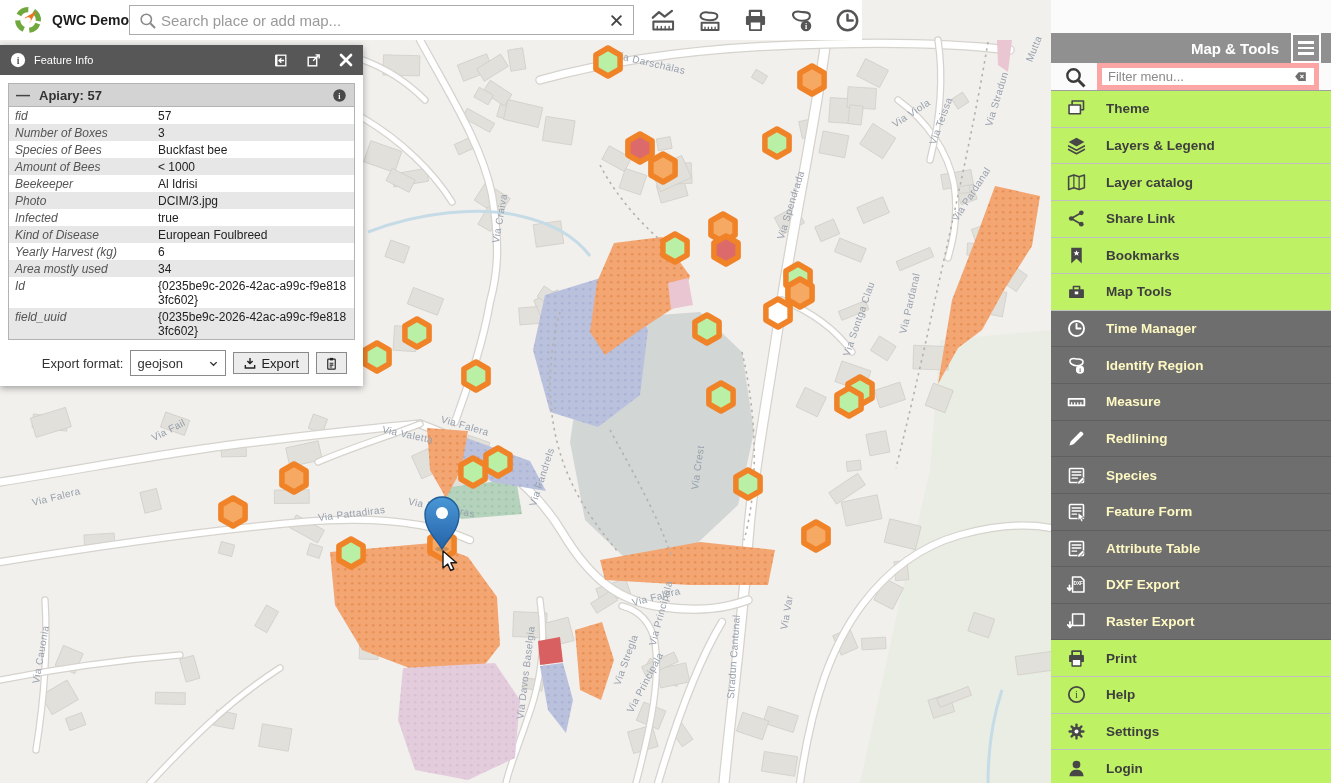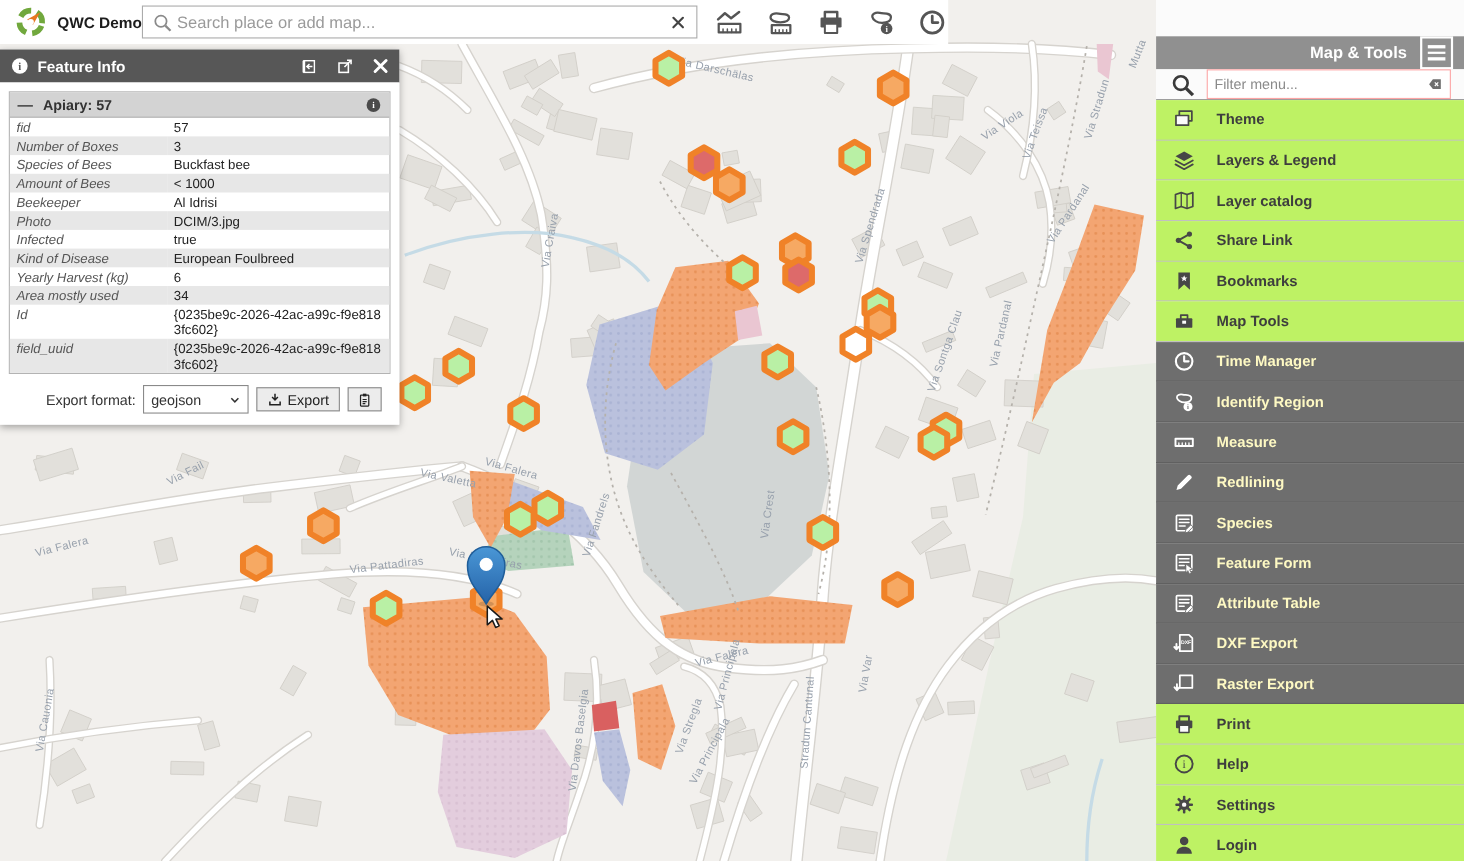--- a/index.html
+++ b/index.html
@@ -19,21 +19,21 @@
   .searchbox .s-ic { padding:0 4px 0 8px; color:#8a8a8a; display:flex; }
   .searchbox input { flex:1; border:none; outline:none; font-size:15px; color:#333; font-family:"Liberation Sans",sans-serif; }
   .searchbox input::placeholder { color:#9a9a9a; }
   .searchbox .s-x { padding:0 10px; color:#444; display:flex; cursor:pointer; }
   .tools { display:flex; align-items:center; gap:16px; margin-left:14px; color:#555; }
   .tool-btn { display:flex; align-items:center; justify-content:center; width:30px; height:30px; color:#555; --row-bg:#fff; }
 
   
   .fi-panel { position:absolute; left:0; top:45px; width:363px; z-index:15; background:#fff; box-shadow:0 2px 7px rgba(0,0,0,.35); }
   .fi-header { height:30px; background:#575757; color:#fff; display:flex; align-items:center; padding:0 9px; gap:7px; }
-  .fi-title { font-size:14px; font-weight:bold; flex:1; }
+  .fi-title { font-size:11px; font-weight:normal; flex:1; }
   .fi-hbtn { display:flex; color:#fff; --row-bg:#575757; }
   .fi-hbtn + .fi-hbtn { margin-left:9px; }
   .fi-body { padding:8px 8px 0 8px; background:#fff; }
   .fi-section { border:1px solid #b3b3b3; }
   .fi-sec-head { background:#d3d3d3; height:23px; display:flex; align-items:center; gap:9px; padding:0 7px; border-bottom:1px solid #b3b3b3; }
   .fi-sec-title { font-size:13px; font-weight:bold; color:#333; flex:1; }
   .fi-minus { color:#444; font-weight:bold; font-size:14px; line-height:10px; }
   .attr-table { width:100%; border-collapse:collapse; }
   .attr-table td { font-size:12px; padding:1.5px 6px; vertical-align:top; color:#222; }
   .attr-table td.k { font-style:italic; color:#555; width:143px; }
@@ -45,21 +45,21 @@
   .btn { height:22px; border:1px solid #8a8a8a; background:#ececec; display:flex; align-items:center; gap:4px; padding:0 9px; font-size:13px; color:#222; --row-bg:#ececec; }
 
   
   .sidebar { position:absolute; left:1051px; top:0; width:280px; height:783px; background:#fbfbfb; z-index:30; display:flex; flex-direction:column; }
   .sb-header { height:45px; background:#909090; display:flex; align-items:center; justify-content:flex-end; gap:12px; padding:0 10px;margin-top:33px; }
   .sb-title { color:#fff; font-weight:bold; font-size:15px; }
   .sb-burger { width:30px; height:30px; border:2px solid #fff; display:flex; flex-direction:column; justify-content:center; gap:3px; align-items:center; cursor:pointer; }
   .sb-burger i { display:block; width:16px; height:2.4px; background:#fff; }
   .sb-filter { height:42px; display:flex; align-items:center; gap:10px; padding:0 12px 0 12px; background:#fbfbfb; border-bottom:1px solid #9e9e9e; }
   .sb-filter .f-ic { color:#3a3a3a; display:flex; }
-  .f-input { flex:1; height:27px; border:1px solid #fca5a5; background:#fff; display:flex; align-items:center; padding:0 6px; gap:4px; }
+  .f-input { flex:1; height:27px; border:5px solid #fca5a5; background:#fff; display:flex; align-items:center; padding:0 6px; gap:4px; }
   .f-input input { flex:1; border:none; outline:none; font-size:13px; font-family:"Liberation Sans",sans-serif; color:#333; min-width:0; }
   .f-input input::placeholder { color:#8a8a8a; }
   .f-clear { color:#6e6e6e; display:flex; }
   .menu { flex:1; display:flex; flex-direction:column; }
   .menu-item { height:36.63px; display:flex; align-items:center; gap:18px; padding-left:15px; background:#bef264; border-bottom:1px solid #c0c0c0; cursor:pointer; --row-bg:#fbfbfb; }
   .menu-item .mi-icon { width:22px; display:flex; color:#474747; }
   .menu-item .mi-label { font-size:13.5px; font-weight:bold; color:#3e3e3e; }
   .menu-item.dark { background:#6e6e6e; border-bottom:1px solid #606060; --row-bg:#6e6e6e; }
   .menu-item.dark .mi-icon { color:#fff; }
   .menu-item.dark .mi-label { color:#fef9c3; }

